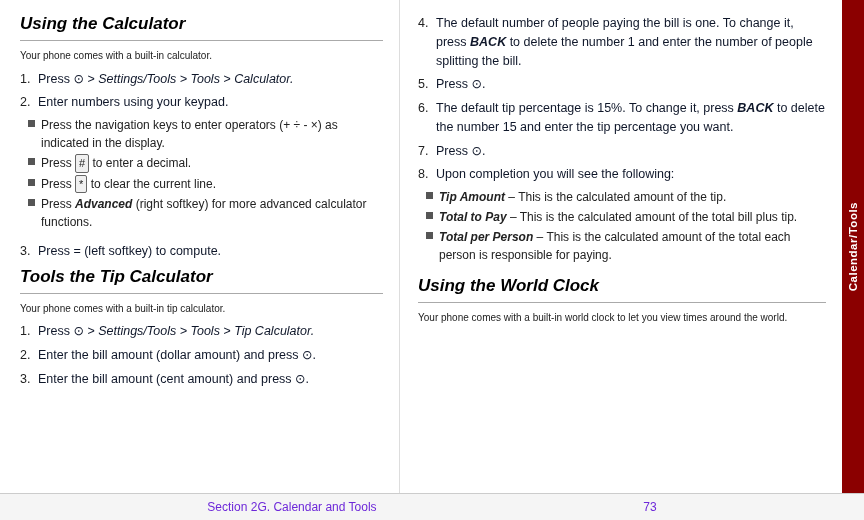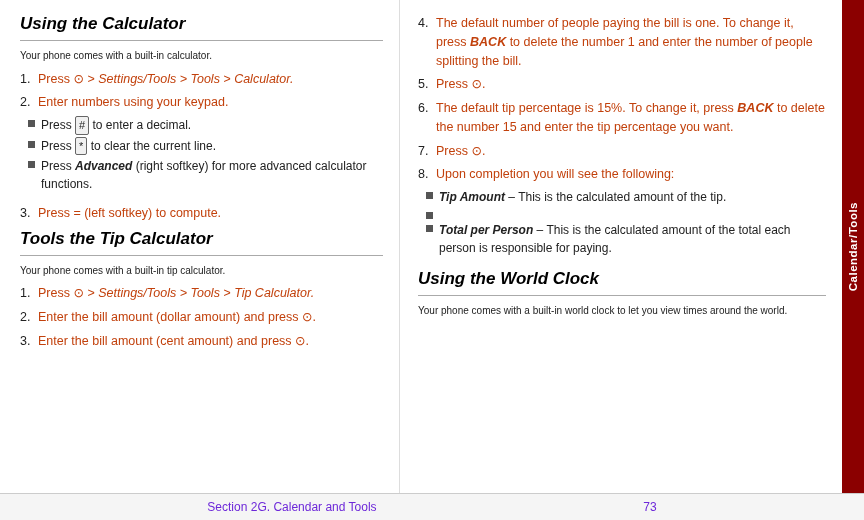--- a/index.html
+++ b/index.html
@@ -73,21 +73,21 @@
       font-size: 12.5px;
       line-height: 1.5;
     }
     .num {
       min-width: 18px;
       font-weight: normal;
       color: #222;
     }
     .li-text {
       flex: 1;
-      color: #c2410c;
+      color: #0f172a;
     }
     .bullet-list {
       list-style: none;
       padding: 0;
       margin: 4px 0 4px 8px;
     }
     .bullet-list li {
       display: flex;
       align-items: flex-start;
       font-size: 12px;
@@ -164,20 +164,24 @@
         </li>
 
         <li style="flex-direction:column; padding-left:0;">
           <div style="display:flex; align-items:flex-start;">
             <span class="num">2.</span>
             <span class="li-text">Enter numbers using your keypad.</span>
           </div>
           <ul class="bullet-list">
             <li>
               <span class="bullet-square"></span>
+              <span>Press the navigation keys to enter operators (+ ÷ - ×) as indicated in the display.</span>
+            </li>
+            <li>
+              <span class="bullet-square"></span>
               <span>Press <span class="inline-key">#</span> to enter a decimal.</span>
             </li>
             <li>
               <span class="bullet-square"></span>
               <span>Press <span class="inline-key">*</span> to clear the current line.</span>
             </li>
             <li>
               <span class="bullet-square"></span>
               <span>Press <span class="bold-italic">Advanced</span> (right softkey) for more advanced calculator functions.</span>
             </li>
@@ -240,20 +244,21 @@
             <span class="num">8.</span>
             <span class="li-text">Upon completion you will see the following:</span>
           </div>
           <ul class="bullet-list">
             <li>
               <span class="bullet-square"></span>
               <span><span class="bold-italic">Tip Amount</span> – This is the calculated amount of the tip.</span>
             </li>
             <li>
               <span class="bullet-square"></span>
+              <span><span class="bold-italic">Total to Pay</span> – This is the calculated amount of the total bill plus tip.</span>
             </li>
             <li>
               <span class="bullet-square"></span>
               <span><span class="bold-italic">Total per Person</span> – This is the calculated amount of the total each person is responsible for paying.</span>
             </li>
           </ul>
         </li>
       </ol>
 
       <h1>Using the World Clock</h1>

